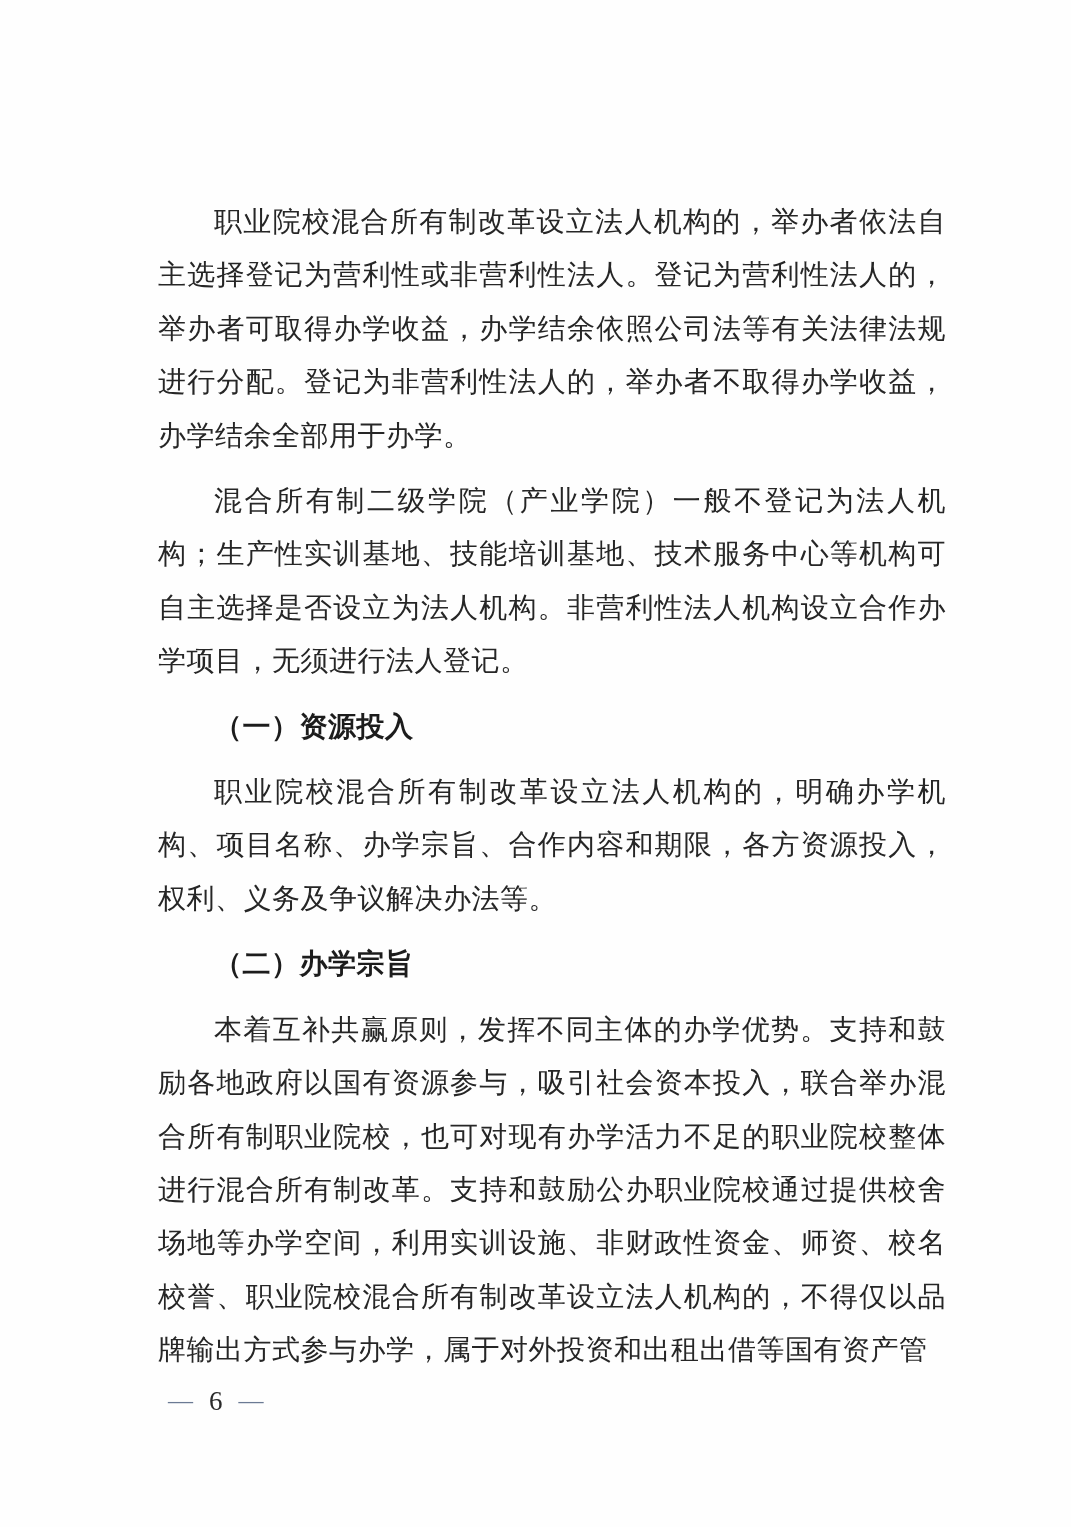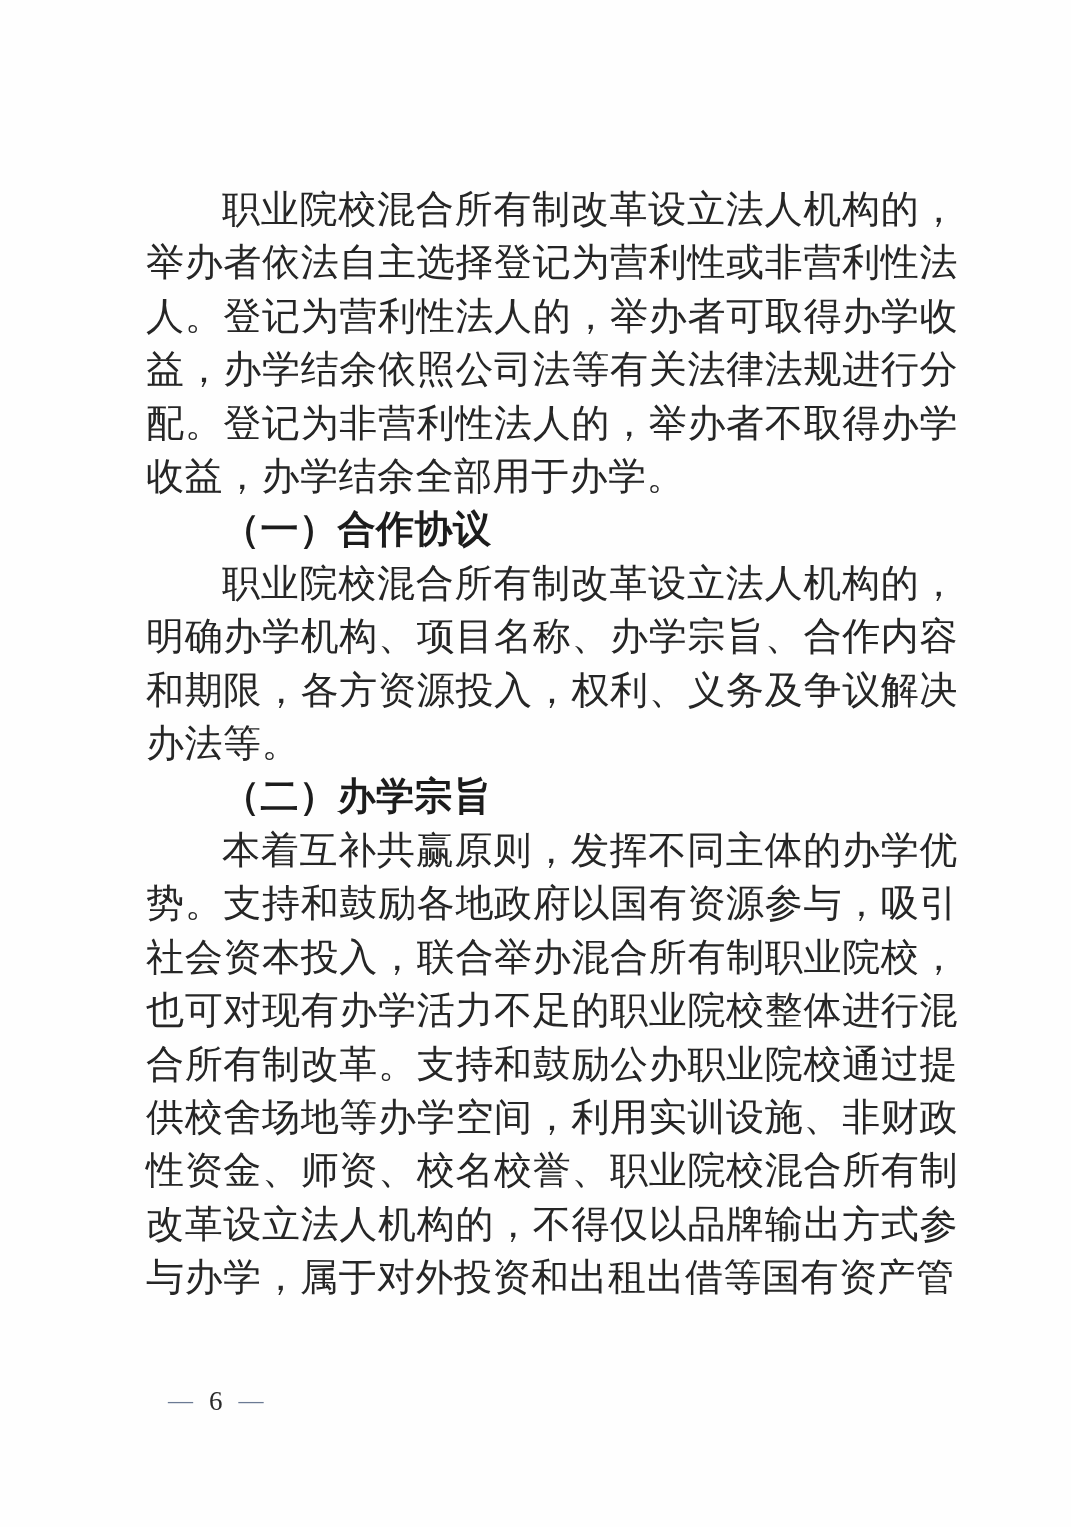--- a/index.html
+++ b/index.html
@@ -17,26 +17,26 @@
     font-family: "Liberation Serif", "DejaVu Serif", serif;
     color: #262626;
   }
   .content {
     position: absolute;
     left: 146px;
     top: 183px;
     width: 812px;
   }
   .para {
-    font-size: 38px;
+    font-size: 28px;
     line-height: 53.4px;
     text-align: justify;
     text-justify: inter-ideograph;
     letter-spacing: 0.5px;
-    margin: 0;
+    margin: 12px;
   }
   .para.body {
     text-indent: 2em;
     font-weight: normal;
   }
   .para.heading,
   .para.subheading {
     text-indent: 2em;
     font-weight: bold;
     font-family: "Liberation Sans", "DejaVu Sans", sans-serif;
@@ -61,21 +61,22 @@
     color: #2a2a2a;
     font-family: "Liberation Serif", "DejaVu Serif", serif;
   }
 </style>
 </head>
 <body>
 
 <div class="page">
   <div class="content">
     <p class="para body">职业院校混合所有制改革设立法人机构的，举办者依法自主选择登记为营利性或非营利性法人。登记为营利性法人的，举办者可取得办学收益，办学结余依照公司法等有关法律法规进行分配。登记为非营利性法人的，举办者不取得办学收益，办学结余全部用于办学。</p>
-    <p class="para subheading">（一）合作协议</p>
+    <p class="para body">混合所有制二级学院（产业学院）一般不登记为法人机构；生产性实训基地、技能培训基地、技术服务中心等机构可自主选择是否设立为法人机构。非营利性法人机构设立合作办学项目，无须进行法人登记。</p>
+    <p class="para subheading">（一）资源投入</p>
     <p class="para body">职业院校混合所有制改革设立法人机构的，明确办学机构、项目名称、办学宗旨、合作内容和期限，各方资源投入，权利、义务及争议解决办法等。</p>
     <p class="para subheading">（二）办学宗旨</p>
     <p class="para body">本着互补共赢原则，发挥不同主体的办学优势。支持和鼓励各地政府以国有资源参与，吸引社会资本投入，联合举办混合所有制职业院校，也可对现有办学活力不足的职业院校整体进行混合所有制改革。支持和鼓励公办职业院校通过提供校舍场地等办学空间，利用实训设施、非财政性资金、师资、校名校誉、职业院校混合所有制改革设立法人机构的，不得仅以品牌输出方式参与办学，属于对外投资和出租出借等国有资产管</p>
   </div>
 
   <div class="footer">
     <span class="dash">—</span>
     <span class="pagenum">6</span>
     <span class="dash">—</span>
   </div>

